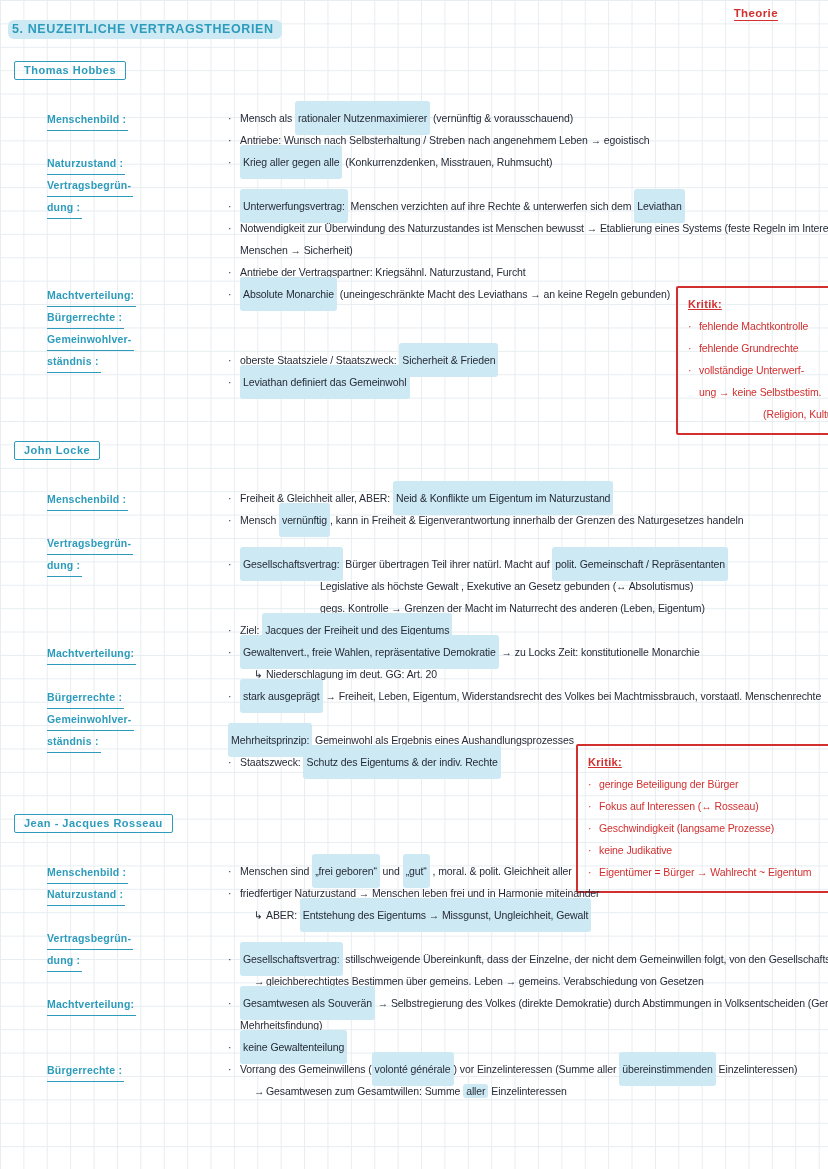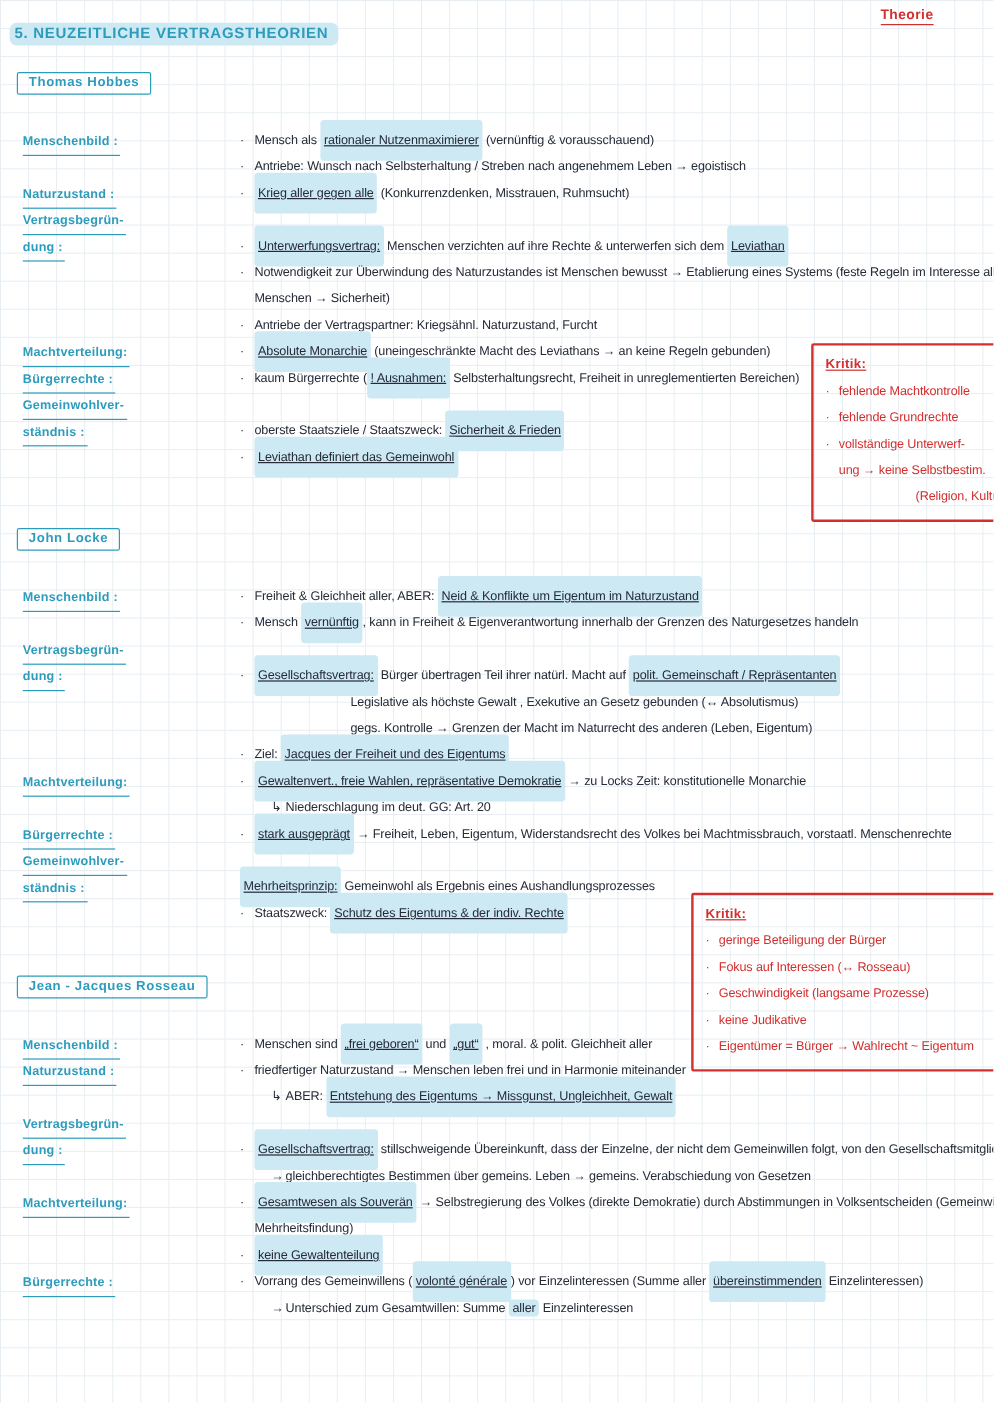--- a/index.html
+++ b/index.html
@@ -34,35 +34,35 @@
   .section{position:relative;}
   .sec-hobbes{margin-top:21px;}
   .sec-locke{margin-top:47px;}
   .sec-rousseau{margin-top:40px;}
   .sec-box{
     display:inline-block;margin-left:14px;
     border:1.6px solid var(--teal);color:var(--teal);
     font-size:11px;font-weight:bold;letter-spacing:.5px;
     padding:2px 9px 3px;border-radius:2px;background:rgba(255,255,255,.4);
   }
-  .rows{margin-top:27px;}
+  .rows{margin-top:27px;margin-left:28px;}
   .row{display:flex;align-items:flex-start;}
   .lbl{width:200px;flex:0 0 200px;padding-left:19px;box-sizing:border-box;}
   .lbl > div{height:22px;line-height:22px;}
   .lbl-line{
     display:inline-block;color:var(--teal);font-size:10.5px;font-weight:bold;
     letter-spacing:.2px;border-bottom:1.4px solid var(--teal);padding:0 2px 0 0;
   }
   .content{flex:1 1 auto;min-width:0;}
   .line{height:22px;line-height:22px;font-size:10.5px;white-space:nowrap;letter-spacing:-.1px;}
   .line .mk{display:inline-block;width:12px;color:var(--ink);}
   .ind1{margin-left:26px;}
   .ind2{margin-left:92px;}
   .cont{margin-left:12px;}
-  .hl{background:var(--hl);padding:11px 3px;border-radius:3px;text-decoration:underline;}
+  .hl{background:var(--hl);padding:11px 3px;border-radius:3px;}
   .hlu{background:var(--hl);padding:1px 3px;border-radius:3px;}
   .kritik{
     position:absolute;border:2px solid var(--red);border-radius:2px;
     padding:5px 10px 8px;color:var(--red);
   }
   .kritik-hobbes{left:676px;top:286px;width:200px;}
   .kritik-locke{left:576px;top:744px;width:300px;}
   .ktitle{
     font-size:11px;font-weight:bold;line-height:22px;
     text-decoration:underline;letter-spacing:.3px;
@@ -114,23 +114,20 @@
             <div><span class="lbl-line">Machtverteilung:</span></div>
           </div>
           <div class="content" style="padding-top: 0px;">
             <div class="line"><span class="mk">·</span><span class="hl">Absolute Monarchie</span><span> (uneingeschränkte Macht des Leviathans → an keine Regeln gebunden)</span></div>
           </div>
         </div>
         <div class="row">
           <div class="lbl">
             <div><span class="lbl-line">Bürgerrechte :</span></div>
           </div>
-          <div class="content" style="padding-top: 0px;">
-            <div class="line"><span class="mk">·</span><span>kaum Bürgerrechte (</span><span class="hl">! Ausnahmen:</span><span> Selbsterhaltungsrecht, Freiheit in unreglementierten Bereichen)</span></div>
-          </div>
         </div>
         <div class="row">
           <div class="lbl">
             <div><span class="lbl-line">Gemeinwohlver-</span></div>
             <div><span class="lbl-line">ständnis :</span></div>
           </div>
           <div class="content" style="padding-top: 22px;">
             <div class="line"><span class="mk">·</span><span>oberste Staatsziele / Staatszweck: </span><span class="hl">Sicherheit &amp; Frieden</span></div>
             <div class="line"><span class="mk">·</span><span class="hl">Leviathan definiert das Gemeinwohl</span></div>
           </div>
@@ -239,17 +236,17 @@
             <div class="line cont"><span>Mehrheitsfindung)</span></div>
             <div class="line"><span class="mk">·</span><span class="hl">keine Gewaltenteilung</span></div>
           </div>
         </div>
         <div class="row">
           <div class="lbl">
             <div><span class="lbl-line">Bürgerrechte :</span></div>
           </div>
           <div class="content" style="padding-top: 0px;">
             <div class="line"><span class="mk">·</span><span>Vorrang des Gemeinwillens (</span><span class="hl">volonté générale</span><span>) vor Einzelinteressen (Summe aller </span><span class="hl">übereinstimmenden</span><span> Einzelinteressen)</span></div>
-            <div class="line ind1"><span class="mk">→</span><span>Unterschied zum Gesamtwillen: Summe </span><span class="hlu">aller</span><span> Einzelinteressen</span></div>
+            <div class="line ind1"><span class="mk">→</span><span>Gesamtwesen zum Gesamtwillen: Summe </span><span class="hlu">aller</span><span> Einzelinteressen</span></div>
           </div>
         </div>
       </div></div>
   </div>
 
 </body></html>

